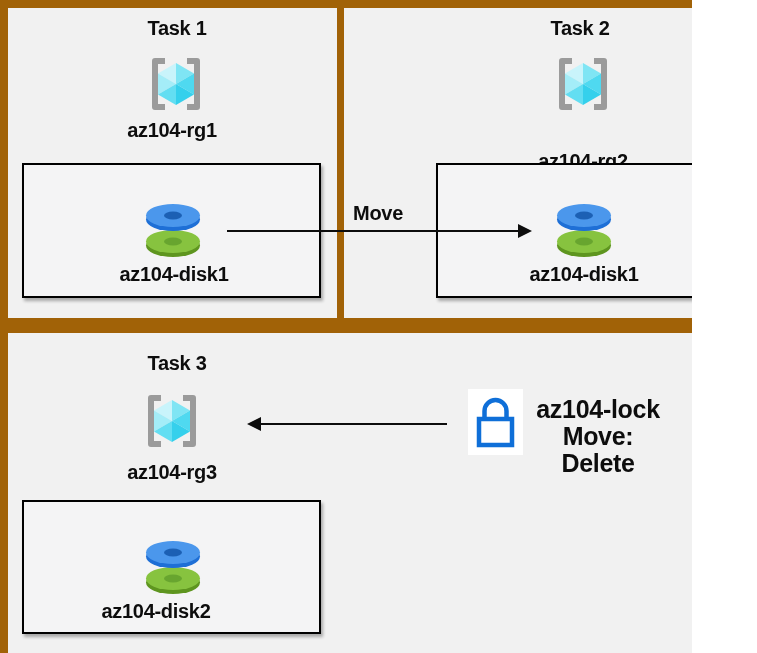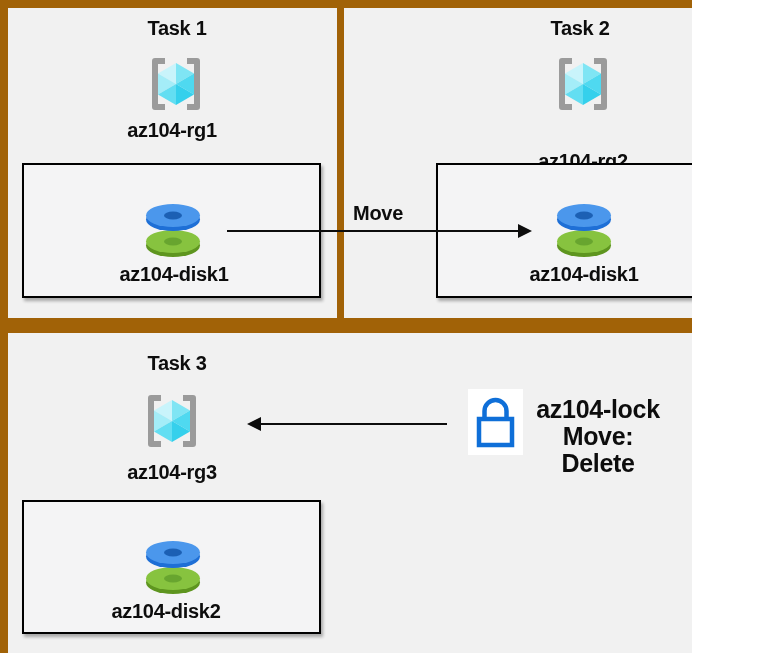--- a/index.html
+++ b/index.html
@@ -33,21 +33,21 @@
   .t1-box{left:22px;top:163px;width:295px;height:131px;}
   .t2-box{left:436px;top:163px;width:294px;height:131px;}
   .t3-box{left:22px;top:500px;width:295px;height:130px;}
 
   .t1-disk{left:145px;top:200px;}
   .t2-disk{left:556px;top:200px;}
   .t3-disk{left:145px;top:537px;}
 
   .t1-diskl{left:84px;top:262px;width:180px;}
   .t2-diskl{left:494px;top:262px;width:180px;}
-  .t3-diskl{left:76px;top:599px;width:180px;text-align:center;}
+  .t3-diskl{left:66px;top:599px;width:180px;text-align:center;}
 
   .arrow-line{position:absolute;height:2px;background:#0d0d0d;}
   .move-line{left:227px;top:230px;width:292px;}
   .move-head{position:absolute;left:518px;top:224px;width:0;height:0;
              border-left:14px solid #0d0d0d;border-top:7px solid transparent;
              border-bottom:7px solid transparent;}
   .move-label{left:338px;top:201px;width:80px;}
 
   .lock-line{left:260px;top:423px;width:187px;}
   .lock-head{position:absolute;left:247px;top:417px;width:0;height:0;

